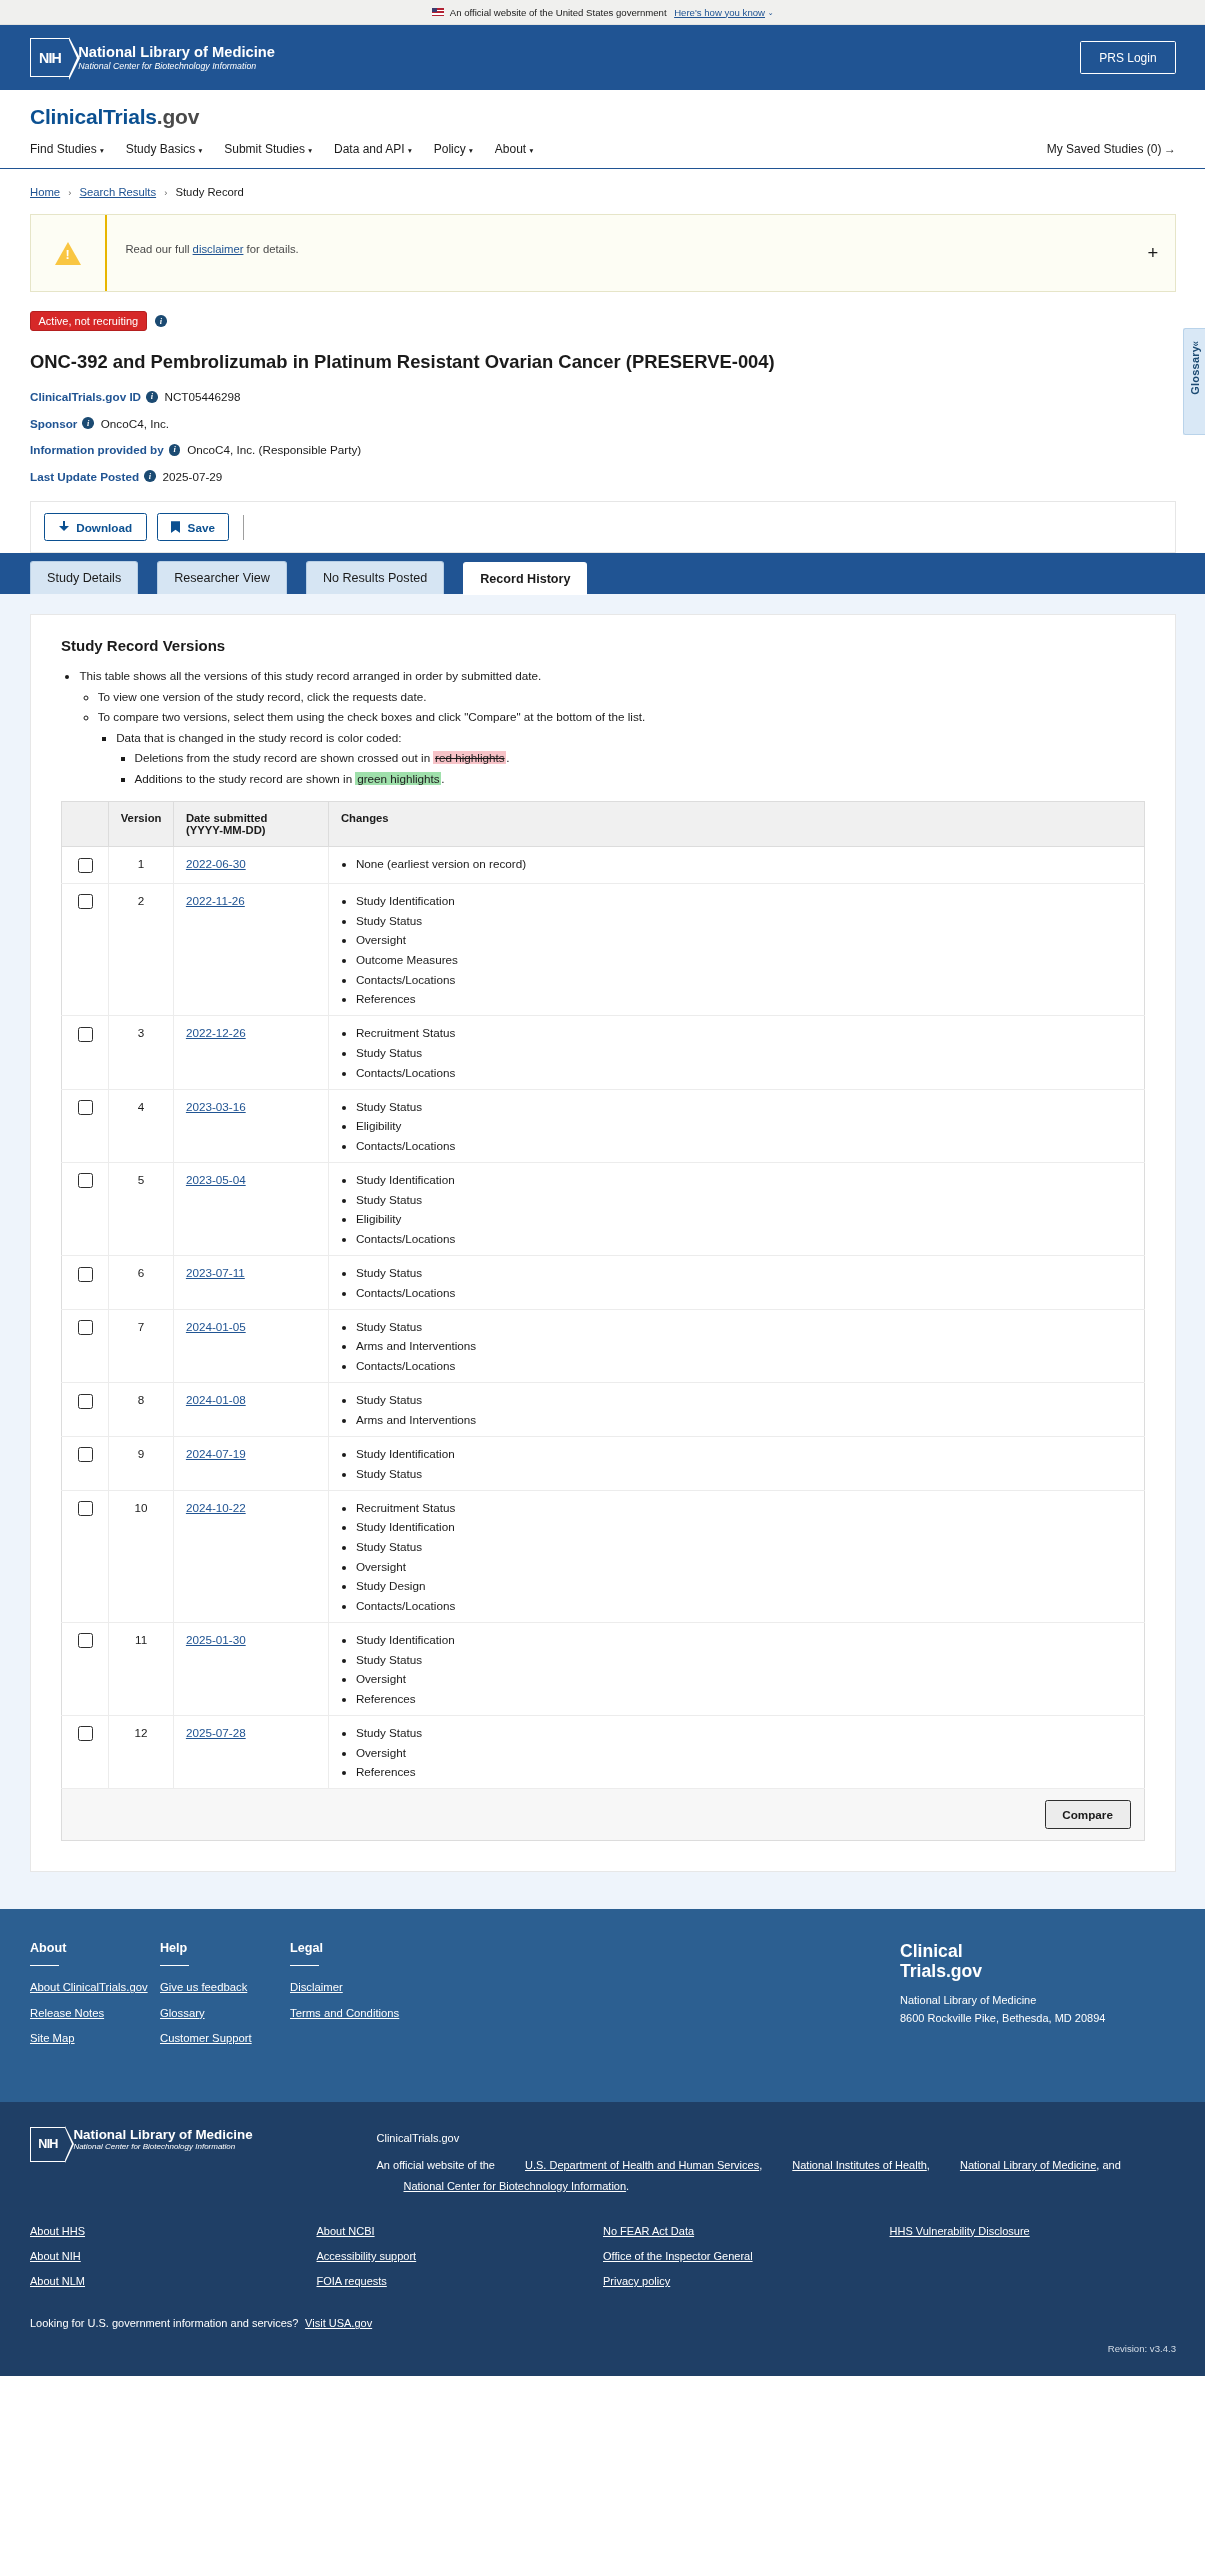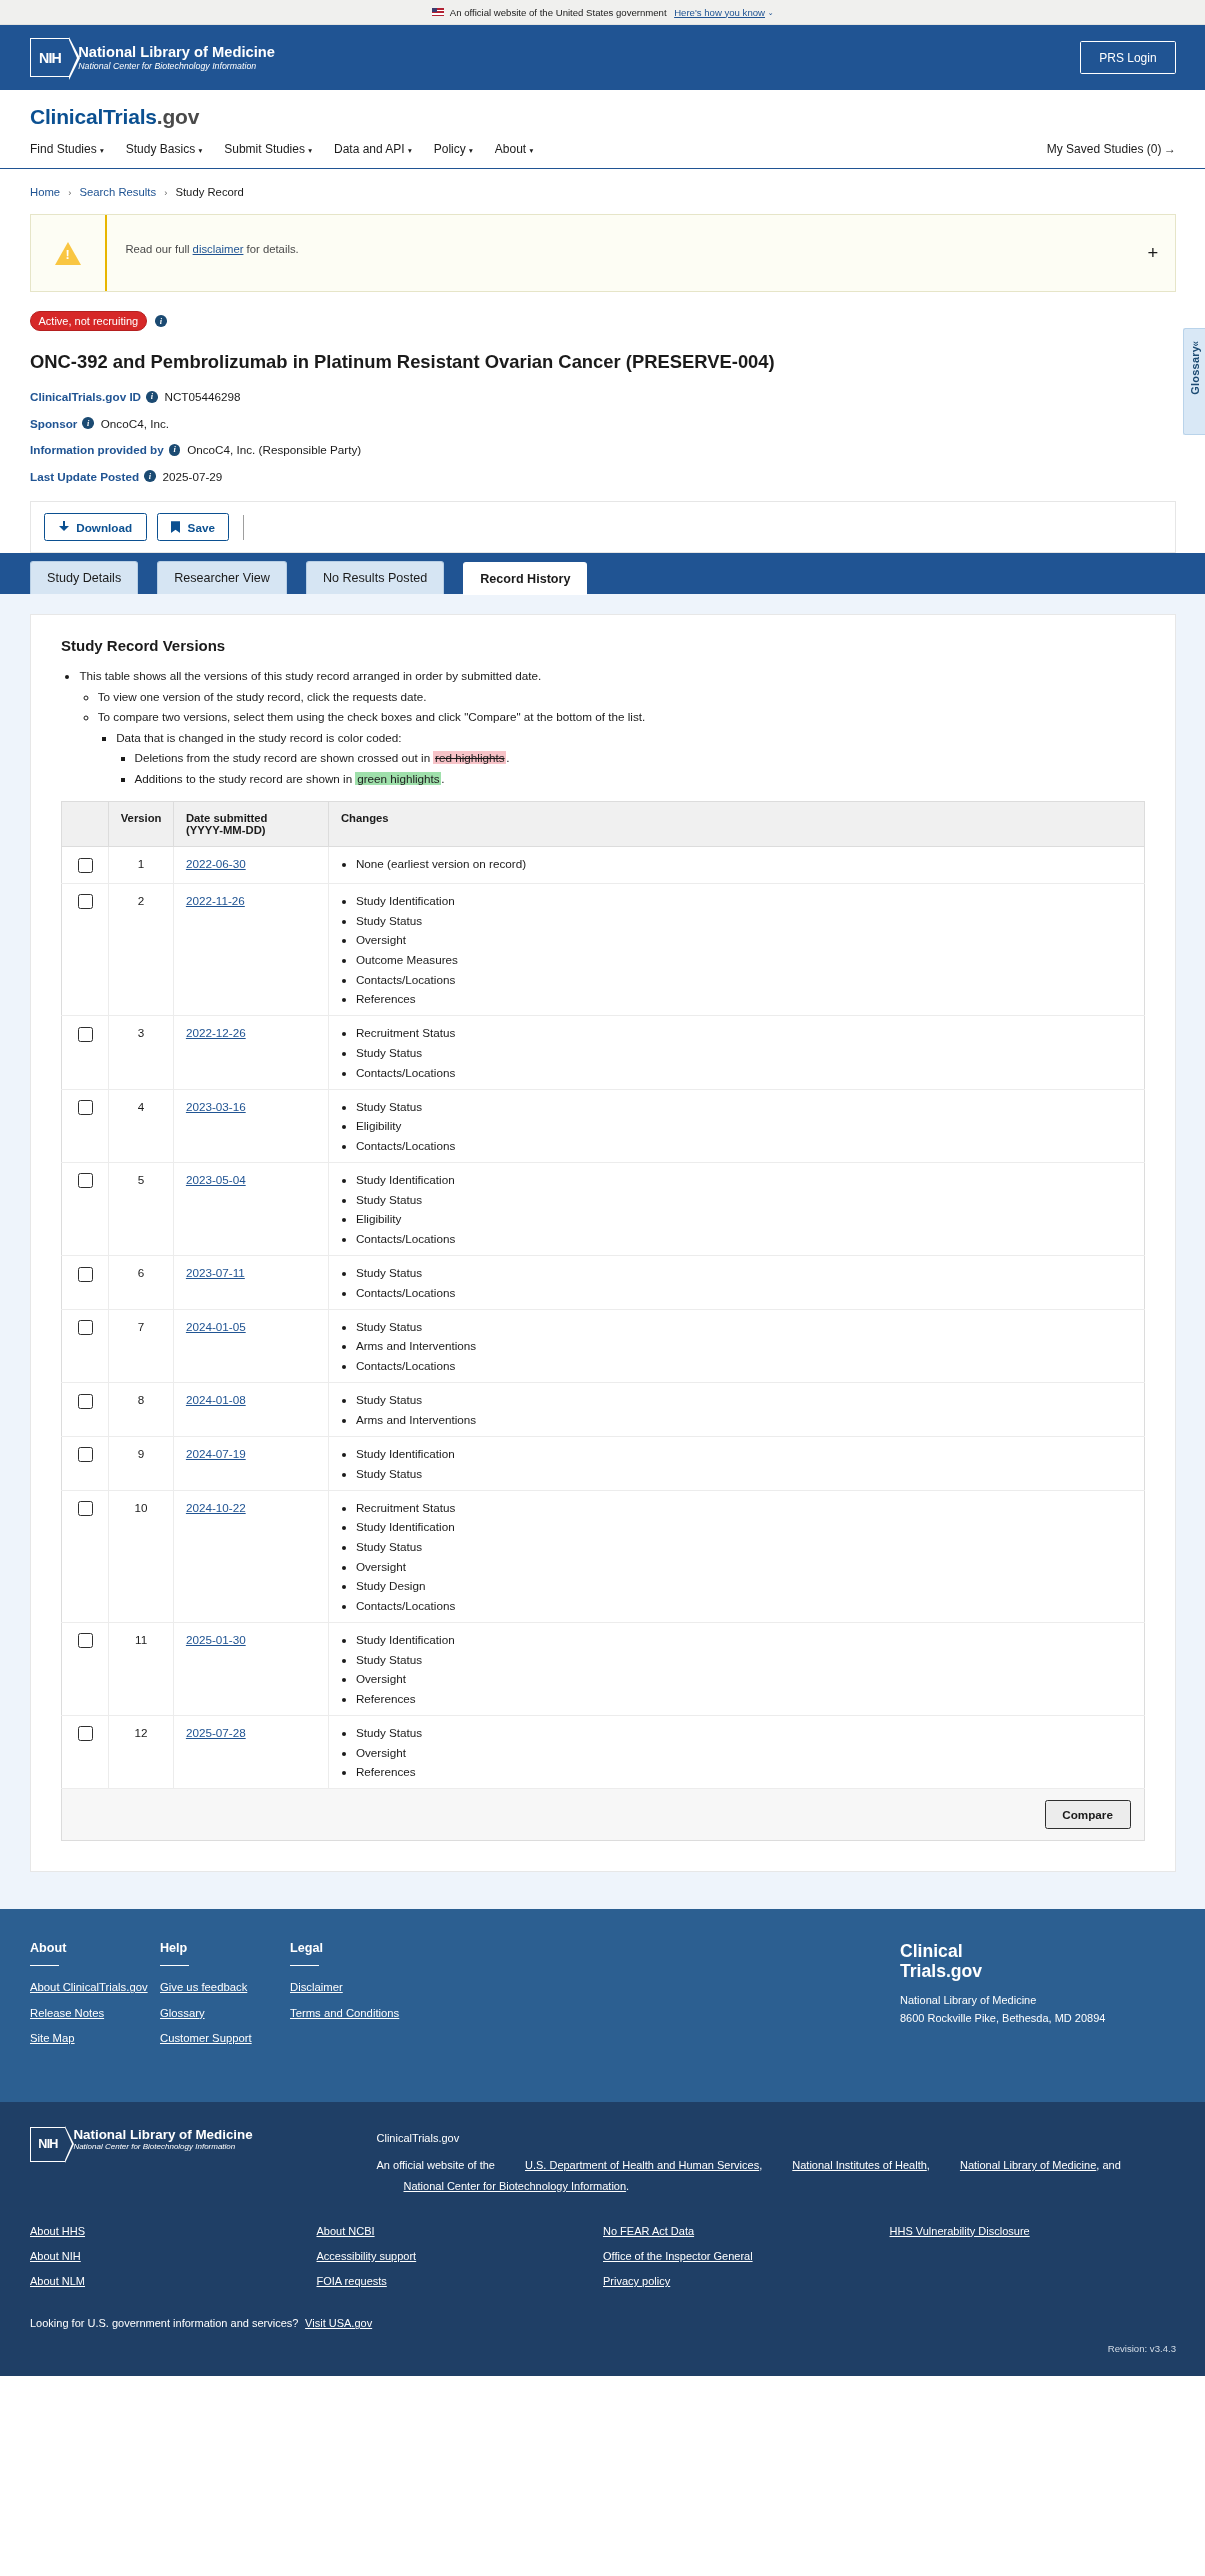--- a/index.html
+++ b/index.html
@@ -90,21 +90,21 @@
   .mainnav li { font-size:12px; color:#1b1b1b; cursor:pointer; white-space:nowrap; }
   .mainnav li .chev { font-size:7.5px; margin-left:3.3px; position:relative; top:-0.8px; }
   .saved-studies { font-size:12px; color:#1b1b1b; cursor:pointer; white-space:nowrap;margin-left:45px; }
   .saved-studies .arrow { margin-left:2.5px; }
 
   
   .page { position:relative; background:#fff; }
   .content { padding:0 30px; }
 
   .breadcrumb { font-size:11.3px; padding:16.7px 0 6.7px 0; color:#1b1b1b; }
-  .breadcrumb a { color:#205493; }
+  .breadcrumb a { color:#205493; text-decoration:underline; }
   .breadcrumb .sep { margin:0 5px; color:#5b5b5b; font-size:9.2px; }
 
   
   .glossary-tab {
     position:absolute; right:0; top:159px;
     width:22.6px; height:107px;
     background:#d9e8f6;
     border:0.8px solid #b9d3ea;
     border-right:none;
     display:flex; flex-direction:column;
@@ -161,21 +161,21 @@
   }
 
   
   .status-row { display:flex; align-items:center; margin-top:18.4px; }
   .status-badge {
     background:#d62828;
     color:#fff;
     font-size:11px;
     font-weight:normal;
     padding:3.3px 7.5px;
-    border-radius:10px;
+    border-radius:3px;
     border:0.8px solid #b51f1f;
   }
   .info-i {
     display:inline-flex; align-items:center; justify-content:center;
     width:11.7px; height:11.7px; border-radius:50%;
     background:#1b4a72; color:#fff;
     font-size:8.4px; font-weight:bold; font-style:italic;
     margin-left:8.4px; cursor:pointer; flex:none;
     font-family:"Liberation Serif", serif;
   }

